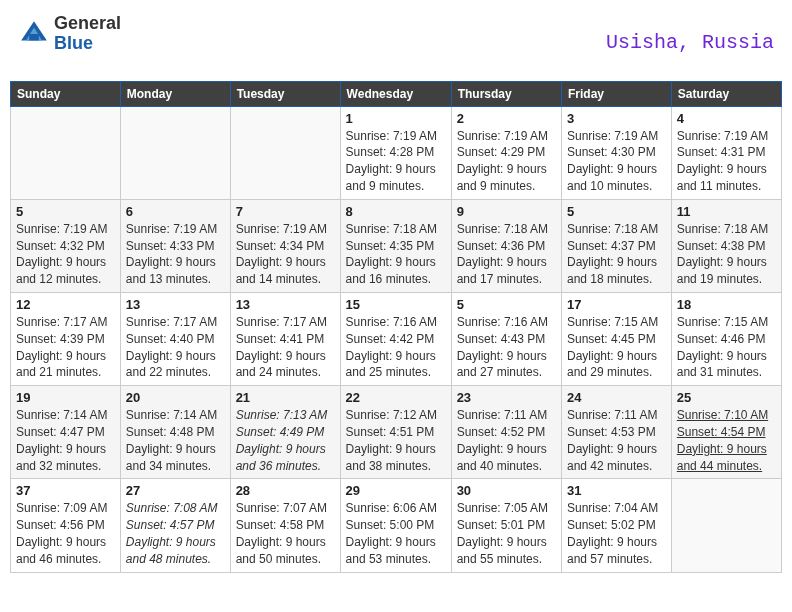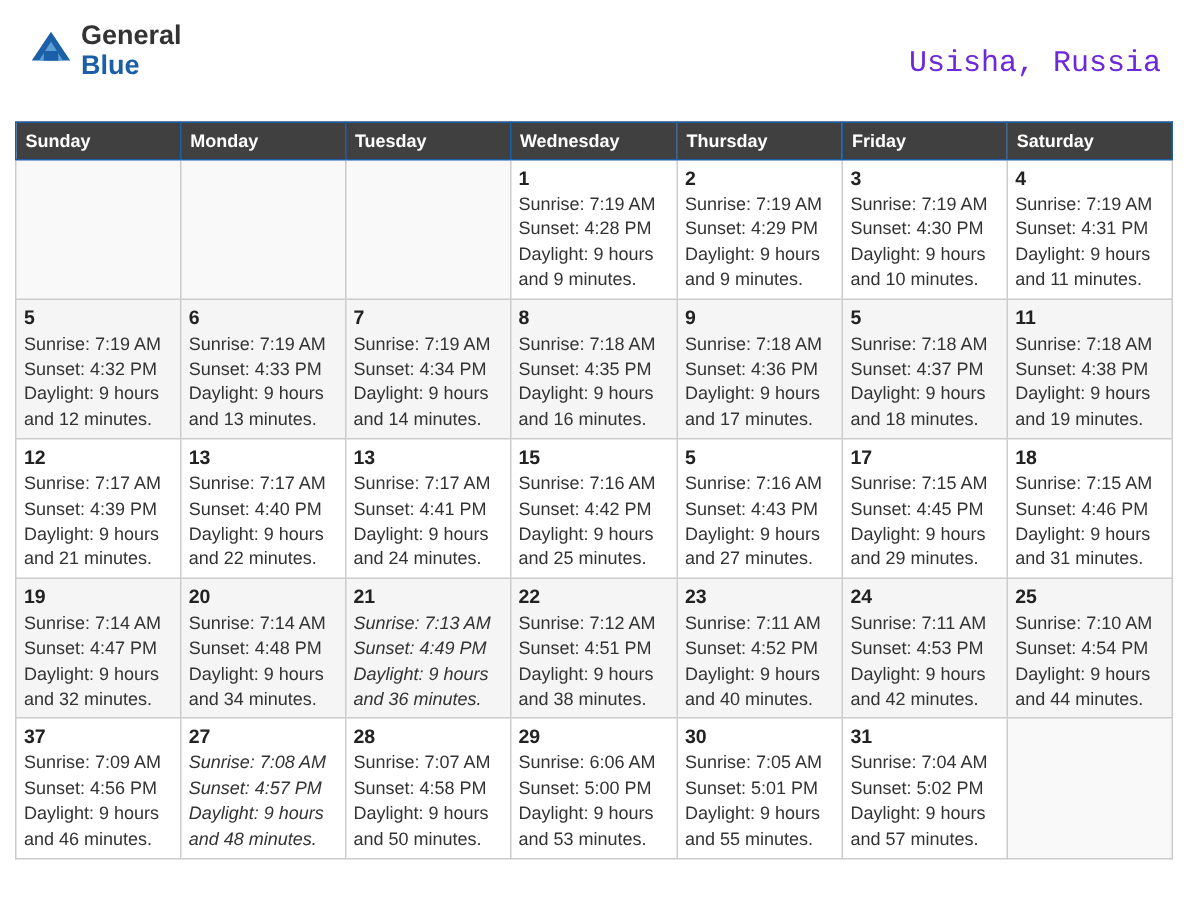--- a/index.html
+++ b/index.html
@@ -268,21 +268,21 @@
 Daylight: 9 hours and 40 minutes.</div>
         </td>
         <td>
           <div class="day-number">24</div>
           <div class="day-info" style="white-space: pre-line;">Sunrise: 7:11 AM
 Sunset: 4:53 PM
 Daylight: 9 hours and 42 minutes.</div>
         </td>
         <td>
           <div class="day-number">25</div>
-          <div class="day-info" style="white-space: pre-line;">Sunrise: 7:10 AM
+          <div class="day-info" style="white-space: pre-line; text-decoration: underline;">Sunrise: 7:10 AM
 Sunset: 4:54 PM
 Daylight: 9 hours and 44 minutes.</div>
         </td>
       </tr>
       <tr>
         <td>
           <div class="day-number">37</div>
           <div class="day-info" style="white-space: pre-line;">Sunrise: 7:09 AM
 Sunset: 4:56 PM
 Daylight: 9 hours and 46 minutes.</div>

